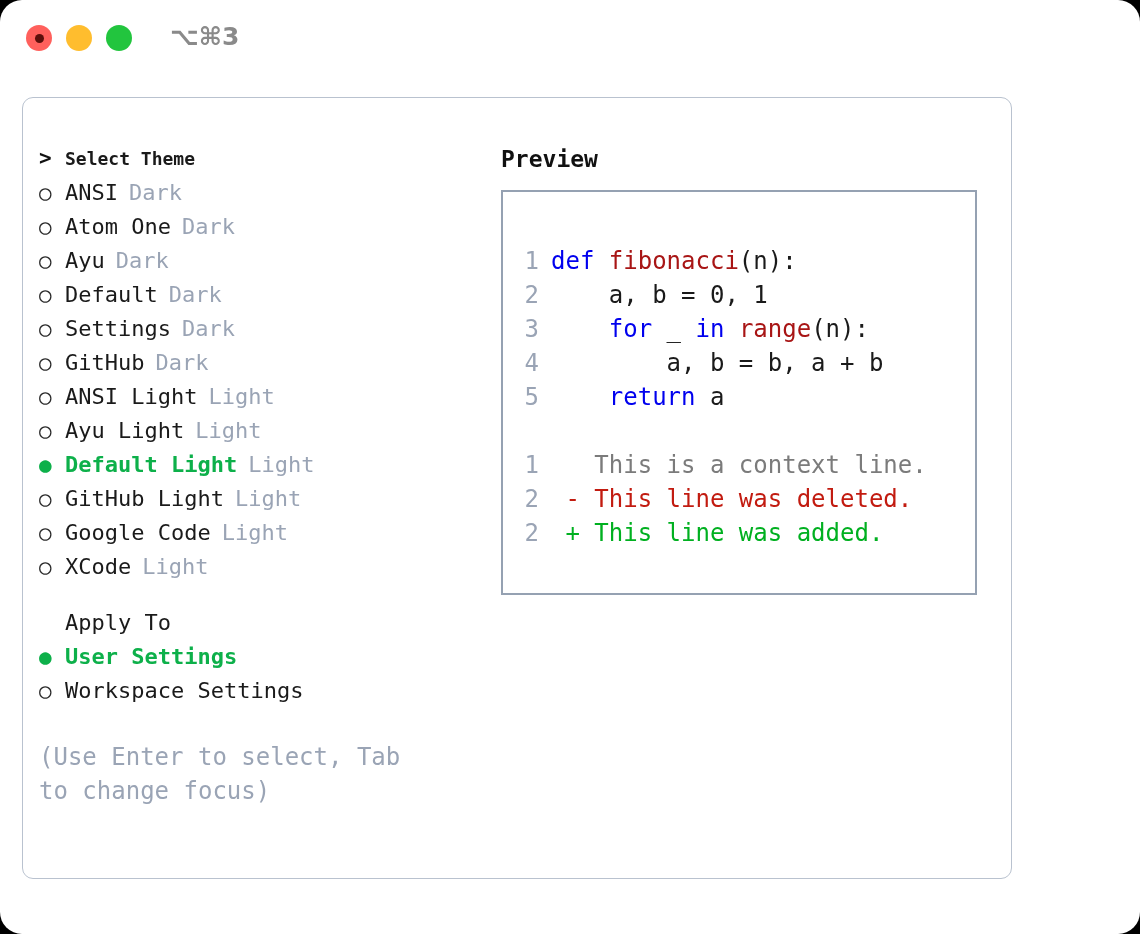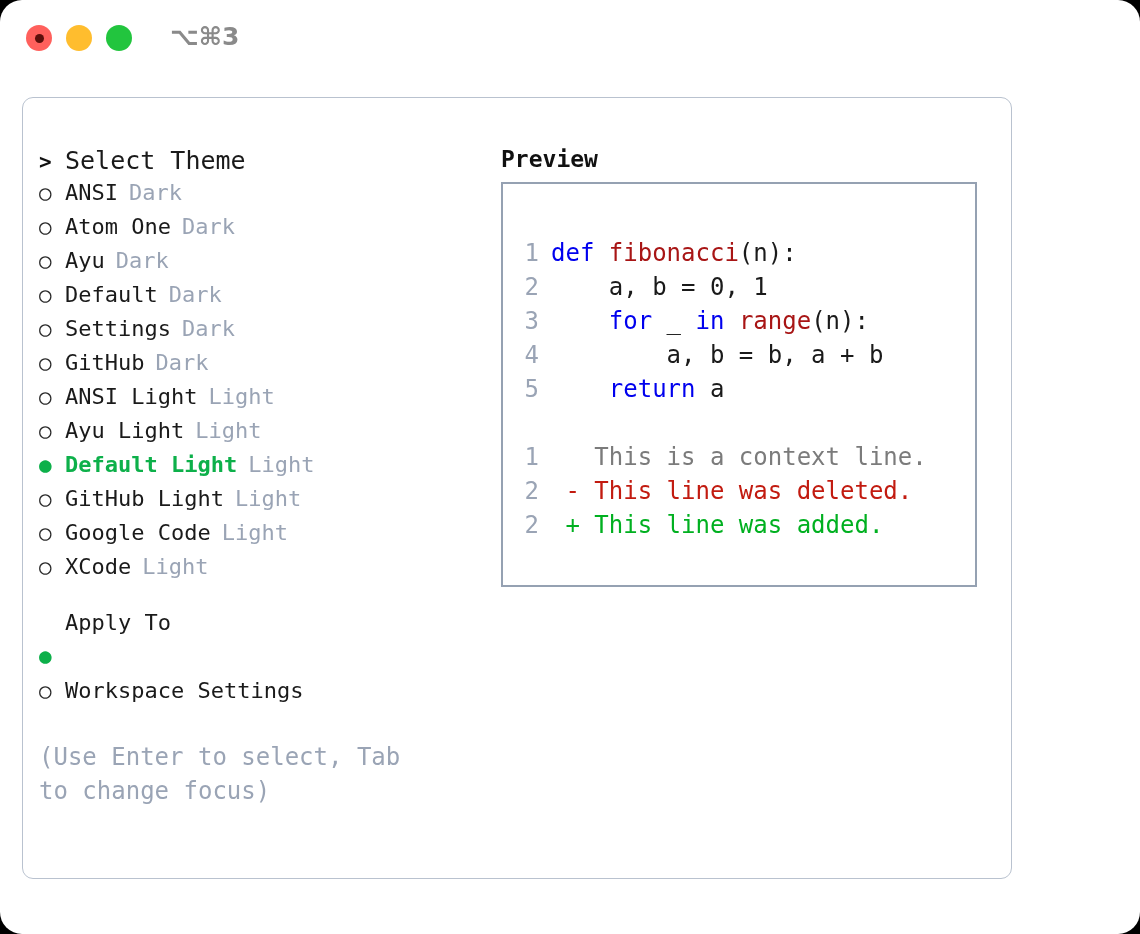--- a/index.html
+++ b/index.html
@@ -112,21 +112,21 @@
   .label {
     color: #1a1a1a;
     font-weight: normal;
   }
   .label.selected { color: #0db04a; font-weight: bold; }
   .tag {
     color: #9aa4b5;
     margin-left: 11px;
     font-weight: normal;
   }
-  .header-row .label { font-weight: normal; font-size: 25px; }
+  .header-row .label { font-weight: bold; font-size: 18px; }
 
   .spacer-sm { height: 22px; }
 
   .hint {
     margin-top: 6px;
     font-size: 24px;
     color: #9aa4b5;
     line-height: 34px;
     width: 400px;
   }
@@ -135,21 +135,21 @@
   .right-col {
     position: absolute;
     left: 478px;
     top: 48px;
     width: 490px;
   }
   .preview-title {
     font-size: 23px;
     font-weight: bold;
     color: #111111;
-    margin-bottom: 10px;
+    margin-bottom: 18px;
   }
   .preview-box {
     border: 2px solid #95a1b2;
     width: 476px;
     height: 405px;
     box-sizing: border-box;
     position: relative;
   }
   .code {
     position: absolute;
@@ -203,21 +203,21 @@
           <div class="row"><span class="marker">○</span><span class="label">ANSI Light</span><span class="tag">Light</span></div>
           <div class="row"><span class="marker">○</span><span class="label">Ayu Light</span><span class="tag">Light</span></div>
           <div class="row"><span class="marker sel">●</span><span class="label selected">Default Light</span><span class="tag">Light</span></div>
           <div class="row"><span class="marker">○</span><span class="label">GitHub Light</span><span class="tag">Light</span></div>
           <div class="row"><span class="marker">○</span><span class="label">Google Code</span><span class="tag">Light</span></div>
           <div class="row"><span class="marker">○</span><span class="label">XCode</span><span class="tag">Light</span></div>
         </div>
       <div class="spacer-sm"></div>
       <div id="apply-list">
           <div class="row"><span class="marker"> </span><span class="label">Apply To</span></div>
-          <div class="row"><span class="marker sel">●</span></div>
+          <div class="row"><span class="marker sel">●</span><span class="label selected">User Settings</span></div>
           <div class="row"><span class="marker">○</span><span class="label">Workspace Settings</span></div>
         </div>
       <div class="spacer-sm"></div>
       <div class="hint">(Use Enter to select, Tab to change focus)</div>
     </div>
 
     <div class="right-col">
       <div class="preview-title">Preview</div>
       <div class="preview-box">
         <div class="code" id="code-block"><span class="cl"><span class="ln">1</span><span class="kw">def </span><span class="fn">fibonacci</span><span class="pl">(n):</span></span><span class="cl"><span class="ln">2</span><span class="pl">    a, b = 0, 1</span></span><span class="cl"><span class="ln">3</span><span class="pl">    </span><span class="kw">for</span><span class="pl"> _ </span><span class="kw">in </span><span class="fn">range</span><span class="pl">(n):</span></span><span class="cl"><span class="ln">4</span><span class="pl">        a, b = b, a + b</span></span><span class="cl"><span class="ln">5</span><span class="pl">    </span><span class="kw">return</span><span class="pl"> a</span></span><span class="diff-gap"></span><span class="cl"><span class="ln">1</span><span class="ctx">  </span><span class="ctx"> This is a context line.</span></span><span class="cl"><span class="ln">2</span><span class="del"> -</span><span class="del"> This line was deleted.</span></span><span class="cl"><span class="ln">2</span><span class="add"> +</span><span class="add"> This line was added.</span></span></div>

